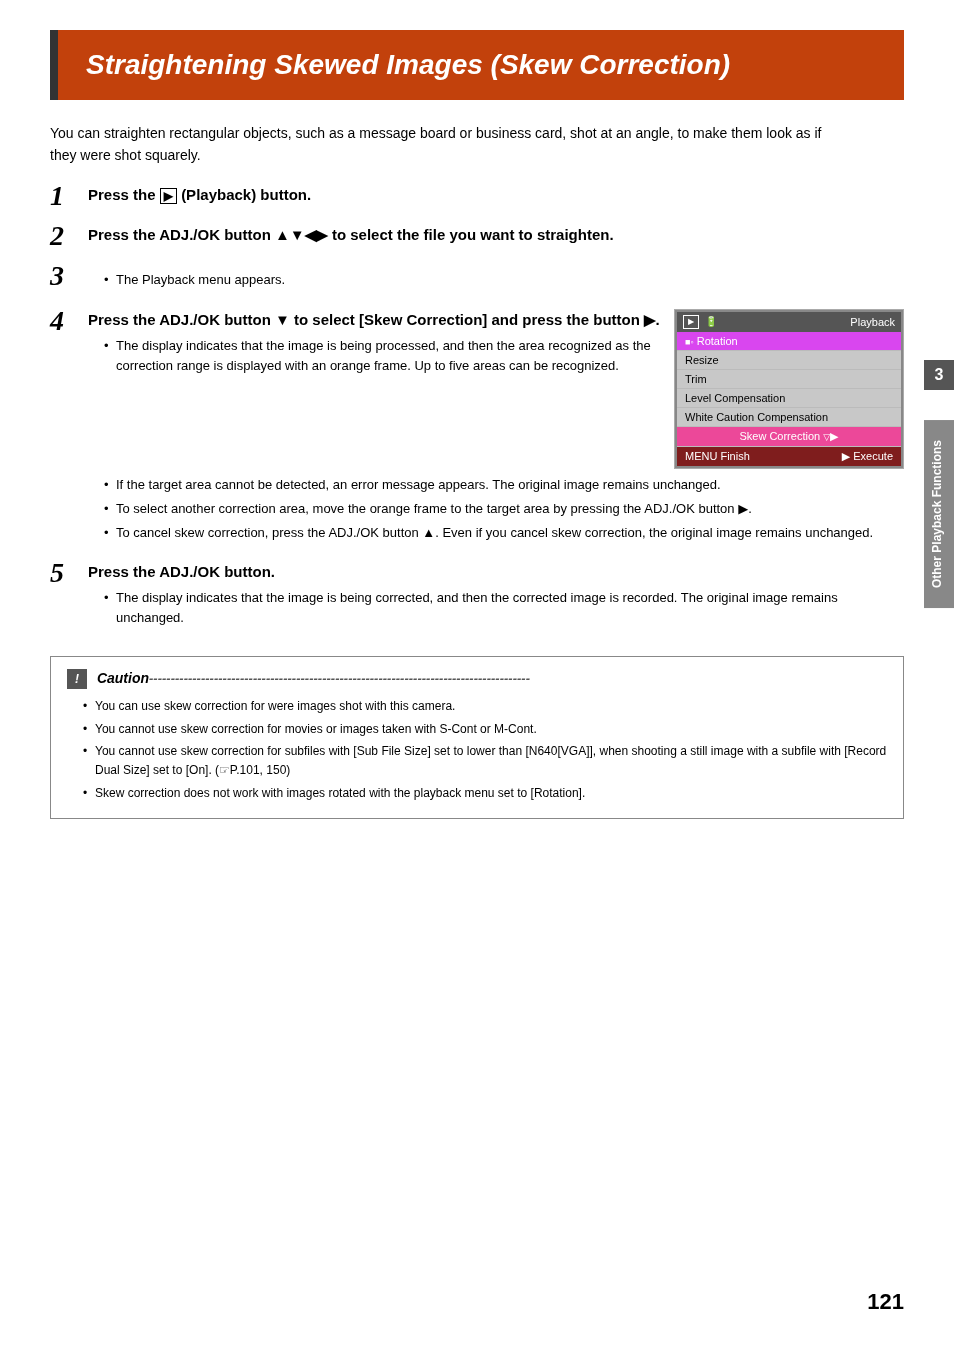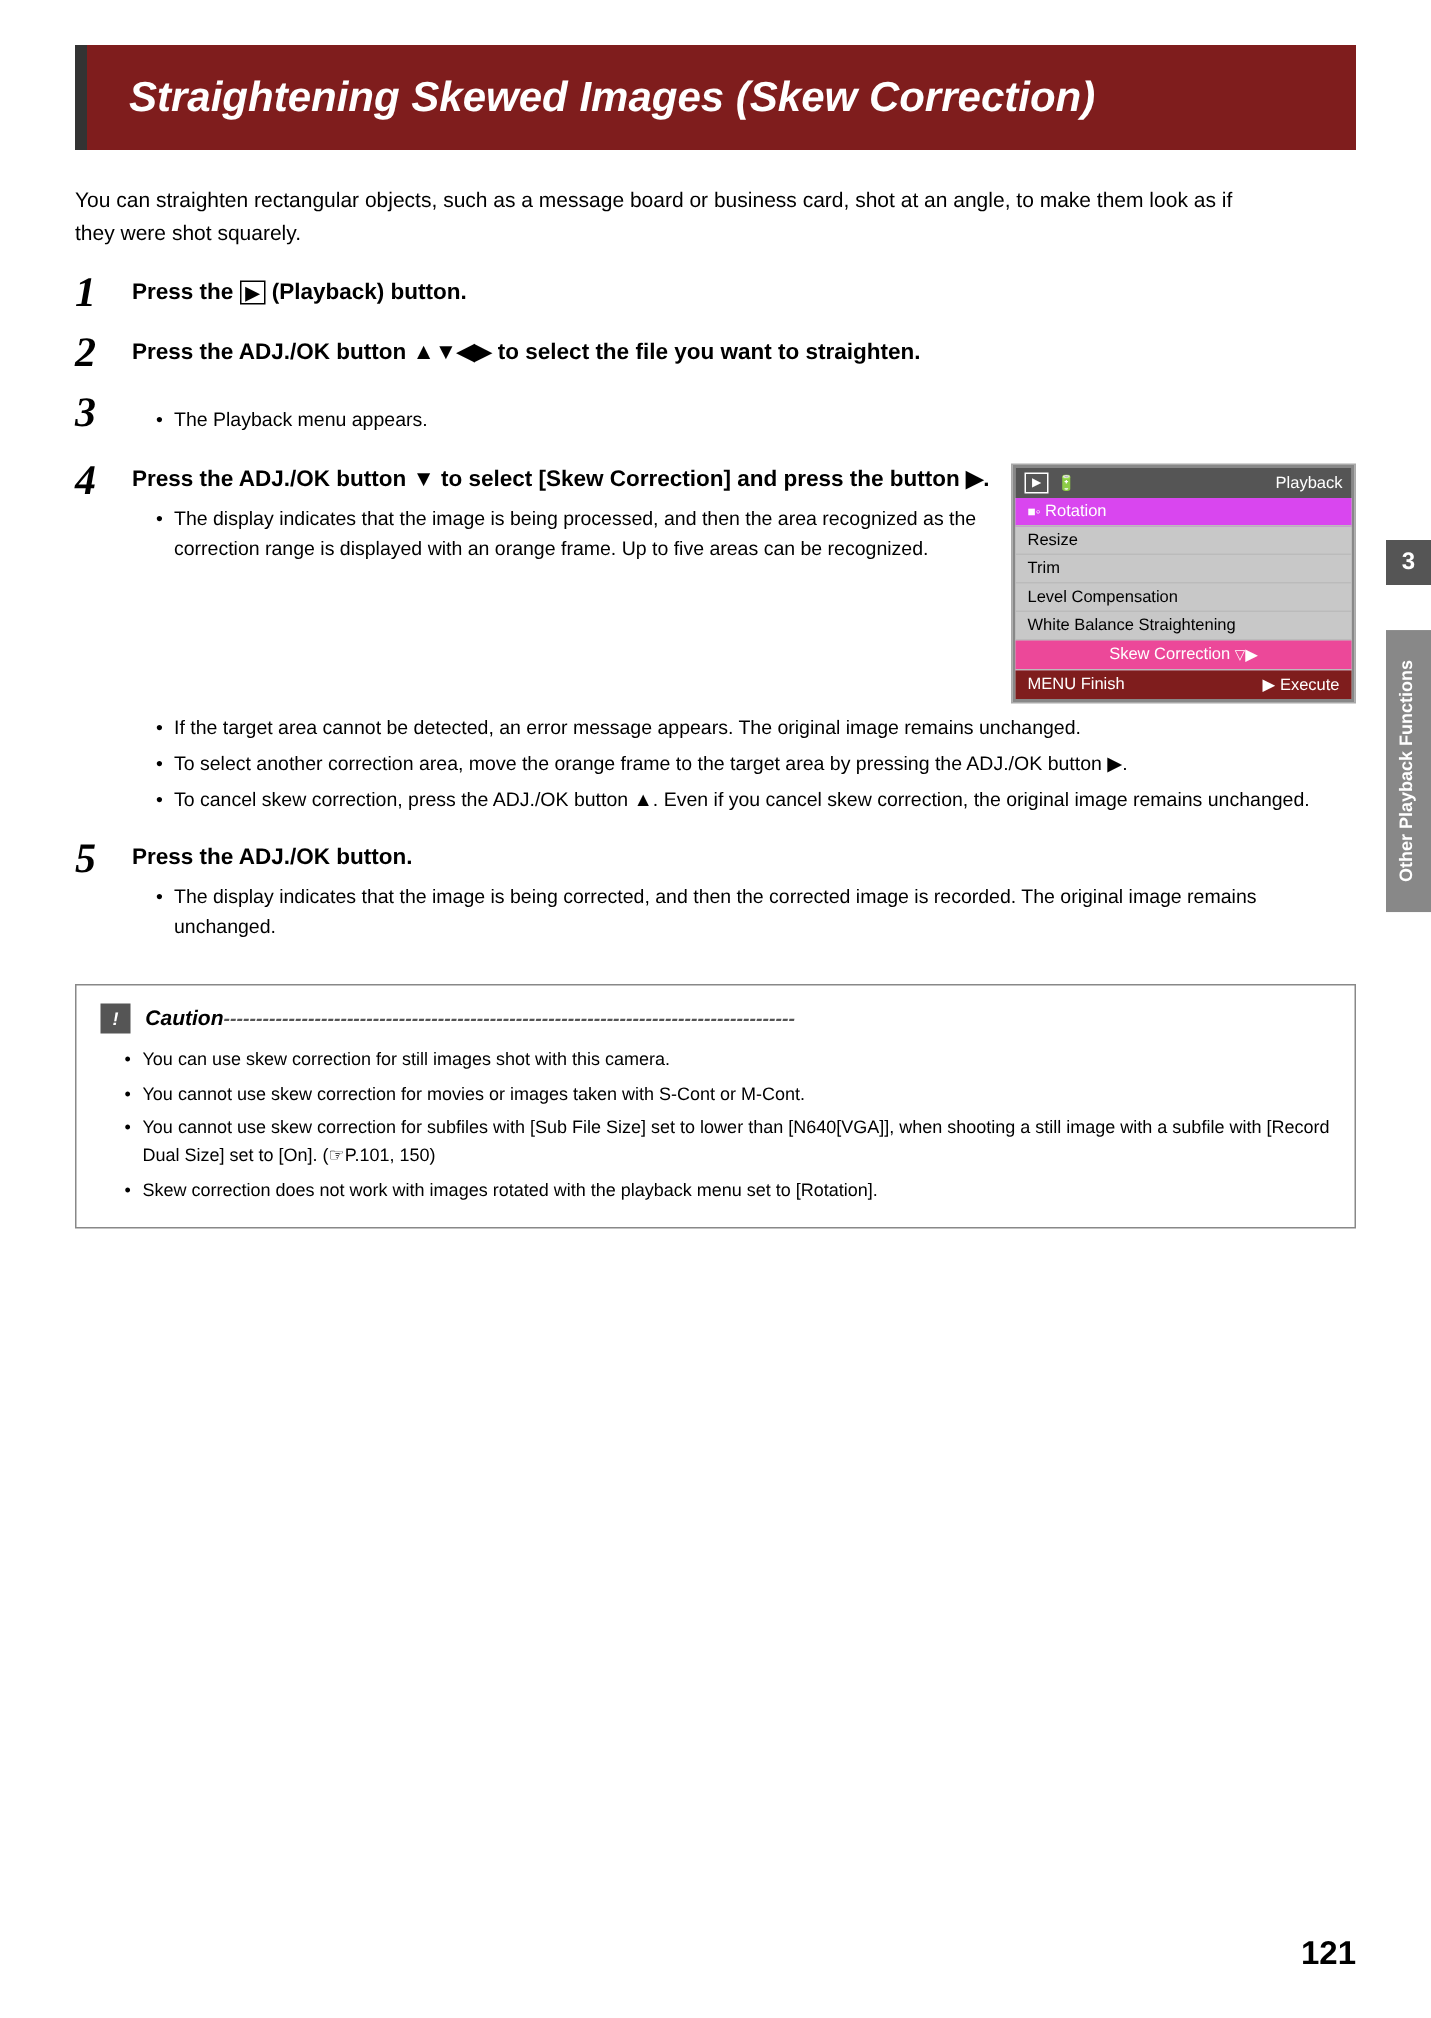--- a/index.html
+++ b/index.html
@@ -15,21 +15,21 @@
 
     .page-container {
       width: 954px;
       min-height: 1345px;
       position: relative;
       padding: 30px 50px 50px 50px;
     }
 
     
     .page-header {
-      background: #7f1d1d;
+      background: #c2410c;
       color: #fff;
       padding: 18px 20px 18px 28px;
       margin-bottom: 22px;
       border-left: 8px solid #333;
     }
 
     .page-header h1 {
       font-size: 28px;
       font-weight: bold;
       line-height: 1.2;
@@ -328,21 +328,21 @@
               </div>
               <span>Playback</span>
             </div>
             <div class="playback-menu-items">
               <div class="menu-item active">
                 <span style="font-size:9px;">■◦</span> Rotation
               </div>
               <div class="menu-item">Resize</div>
               <div class="menu-item">Trim</div>
               <div class="menu-item">Level Compensation</div>
-              <div class="menu-item">White Balance Straightening</div>
+              <div class="menu-item">White Caution Compensation</div>
               <div class="menu-item highlighted">
                 <span>Skew Correction <span style="font-size:9px;">▽</span></span>
                 <span>▶</span>
               </div>
             </div>
             <div class="playback-menu-footer">
               <span>MENU Finish</span>
               <span>▶ Execute</span>
             </div>
           </div>
@@ -366,21 +366,21 @@
       </ul>
     </div>
   </div>
 
   <div class="caution-box">
     <div class="caution-header">
       <span class="caution-icon">!</span>
       <em>Caution</em><span class="caution-divider">----------------------------------------------------------------------------------------</span>
     </div>
     <ul class="caution-bullets">
-      <li>You can use skew correction for still images shot with this camera.</li>
+      <li>You can use skew correction for were images shot with this camera.</li>
       <li>You cannot use skew correction for movies or images taken with S-Cont or M-Cont.</li>
       <li>You cannot use skew correction for subfiles with [Sub File Size] set to lower than [N640[VGA]], when shooting a still image with a subfile with [Record Dual Size] set to [On]. (☞P.101, 150)</li>
       <li>Skew correction does not work with images rotated with the playback menu set to [Rotation].</li>
     </ul>
   </div>
 
   <div class="page-number">121</div>
 
   <div class="sidebar-number">3</div>
 

